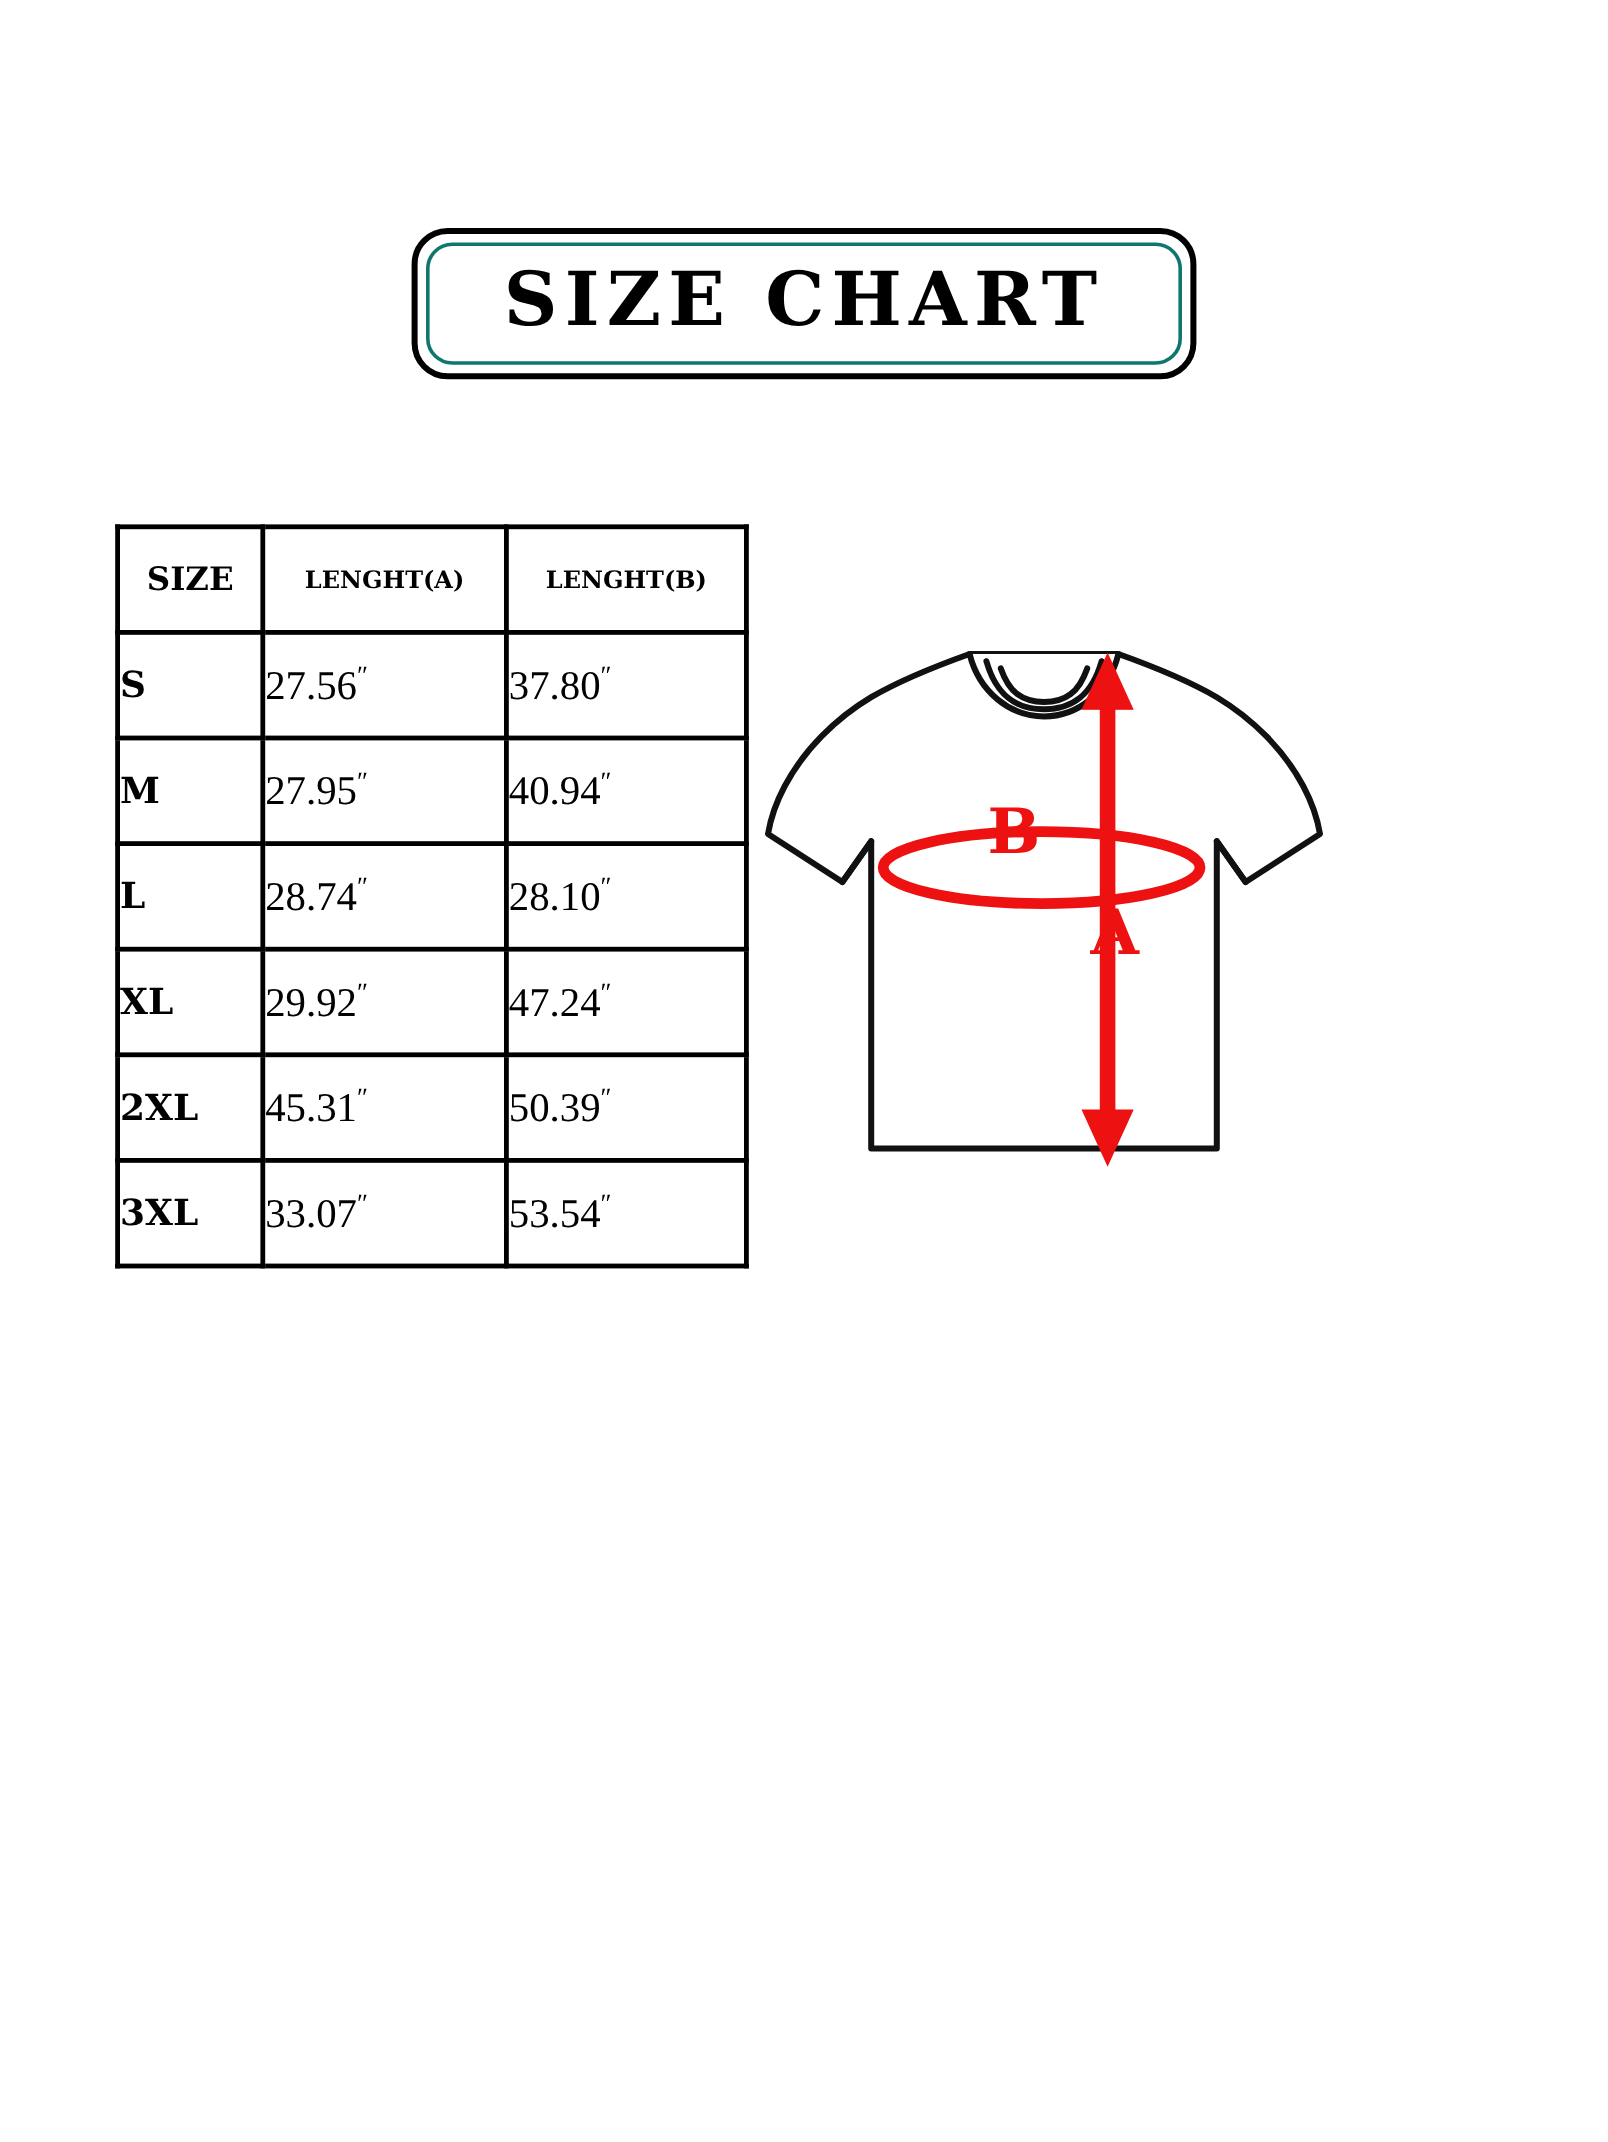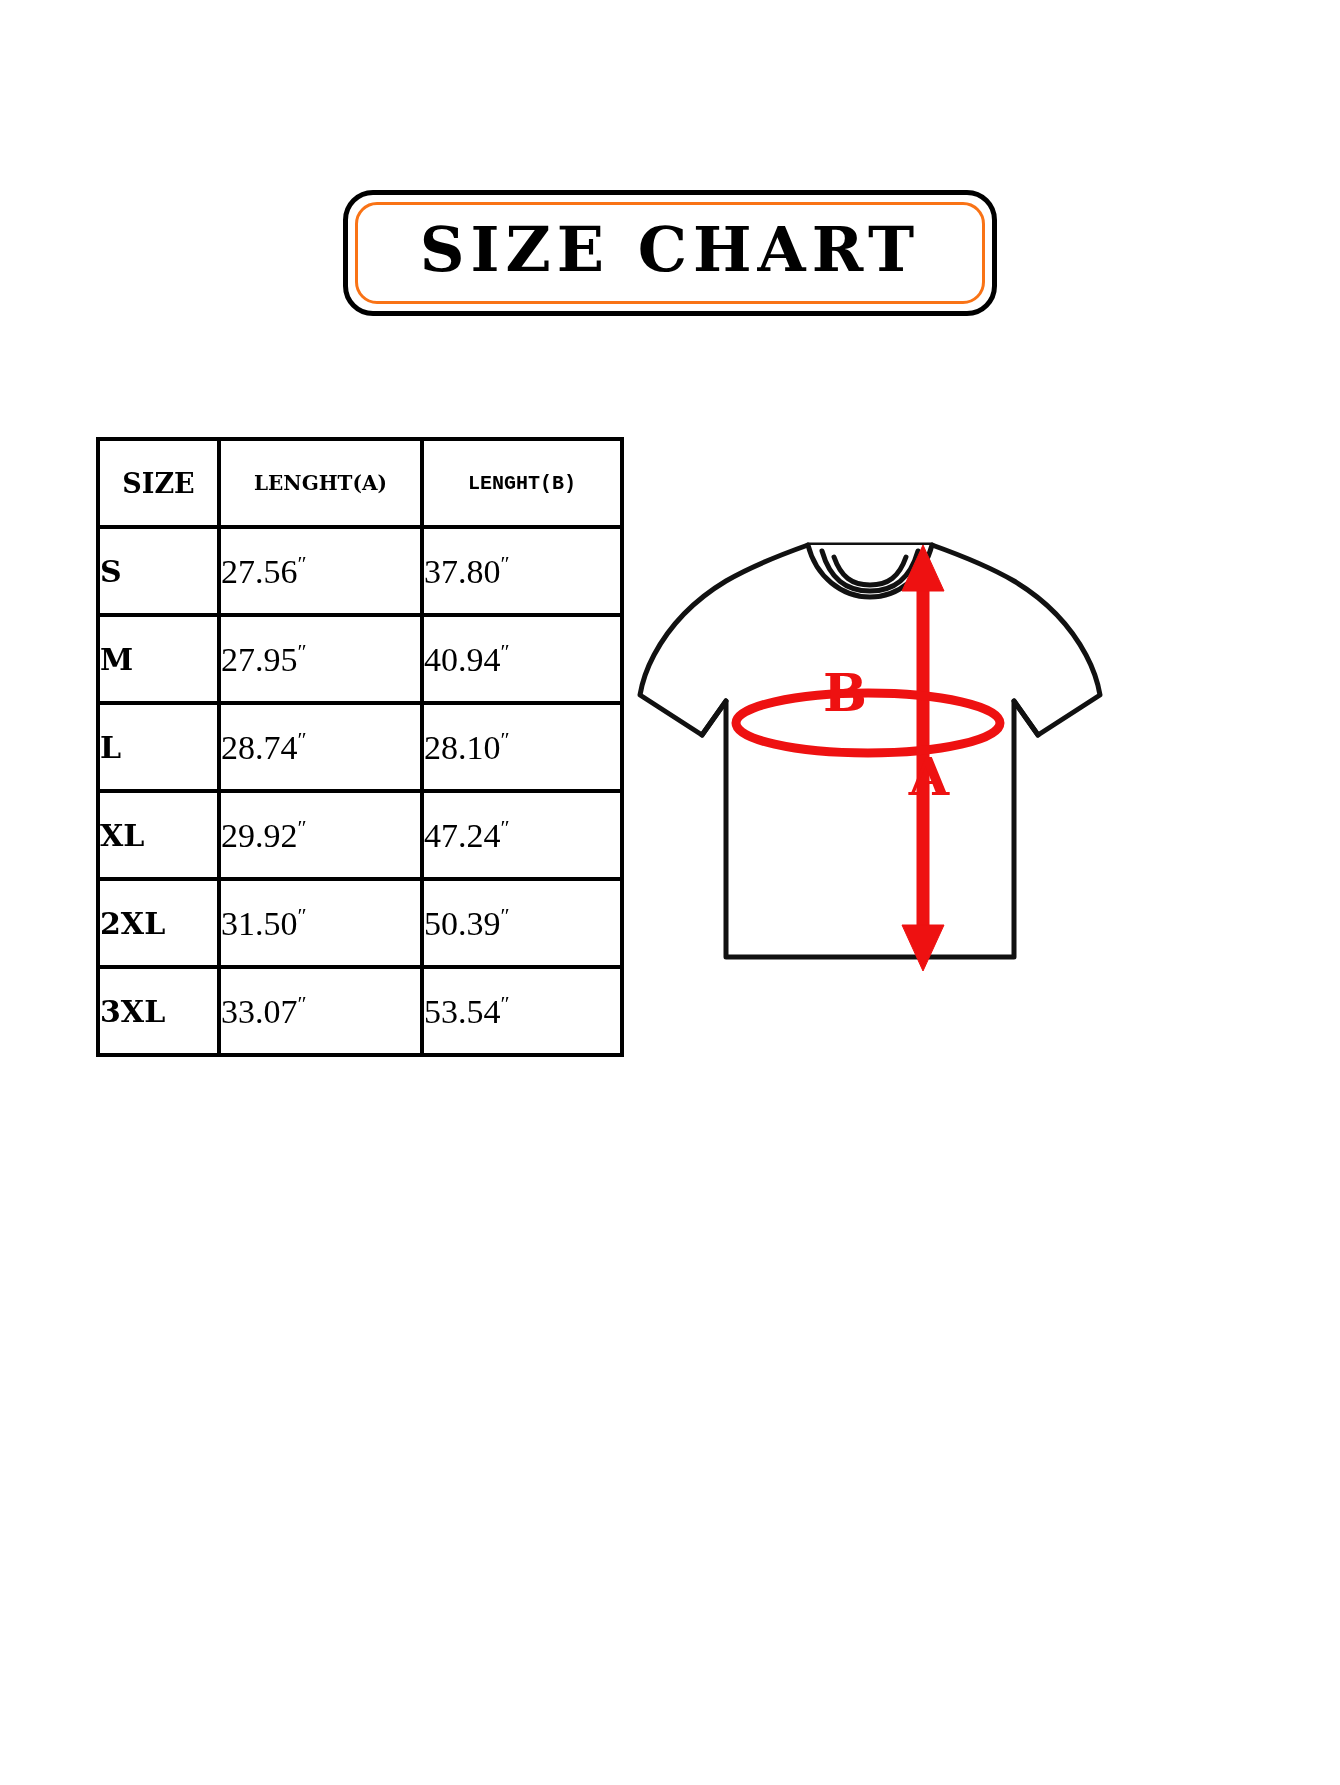--- a/index.html
+++ b/index.html
@@ -24,21 +24,21 @@
     width: 1340px;
     display: flex;
     justify-content: center;
   }
   .title-outer {
     border: 5px solid #000;
     border-radius: 30px;
     padding: 7px;
   }
   .title-inner {
-    border: 3px solid #f97316;
+    border: 3px solid #0f766e;
     border-radius: 22px;
     padding: 14px 62px 20px 62px;
   }
   .title-text {
     font-family: "DejaVu Serif", serif;
     font-weight: 700;
     font-size: 62px;
     letter-spacing: 6px;
     line-height: 1;
     white-space: nowrap;
@@ -63,21 +63,21 @@
   }
   table.size-table th {
     height: 84px;
     font-family: "DejaVu Serif", serif;
     font-weight: 700;
     font-size: 20px;
     letter-spacing: 0px;
   }
   table.size-table th.col-size { width: 117px; font-size: 27px; }
   table.size-table th.col-a { width: 199px; }
-  table.size-table th.col-b { width: 196px; font-family: Liberation Mono, monospace; }
+  table.size-table th.col-b { width: 196px; }
 
   table.size-table td {
     height: 84px;
   }
   td.cell-size {
     font-family: "DejaVu Serif", serif;
     font-weight: 700;
     font-size: 30px;
   }
   td.cell-val {
@@ -154,21 +154,21 @@
         <td class="cell-val"><span>28.74</span><span class="inch">″</span></td>
         <td class="cell-val"><span>28.10</span><span class="inch">″</span></td>
       </tr>
       <tr>
         <td class="cell-size">XL</td>
         <td class="cell-val"><span>29.92</span><span class="inch">″</span></td>
         <td class="cell-val"><span>47.24</span><span class="inch">″</span></td>
       </tr>
       <tr>
         <td class="cell-size">2XL</td>
-        <td class="cell-val"><span>31.50</span><span class="inch">″</span></td>
+        <td class="cell-val"><span>45.31</span><span class="inch">″</span></td>
         <td class="cell-val"><span>50.39</span><span class="inch">″</span></td>
       </tr>
       <tr>
         <td class="cell-size">3XL</td>
         <td class="cell-val"><span>33.07</span><span class="inch">″</span></td>
         <td class="cell-val"><span>53.54</span><span class="inch">″</span></td>
       </tr>
     </tbody>
   </table>
 </div>

